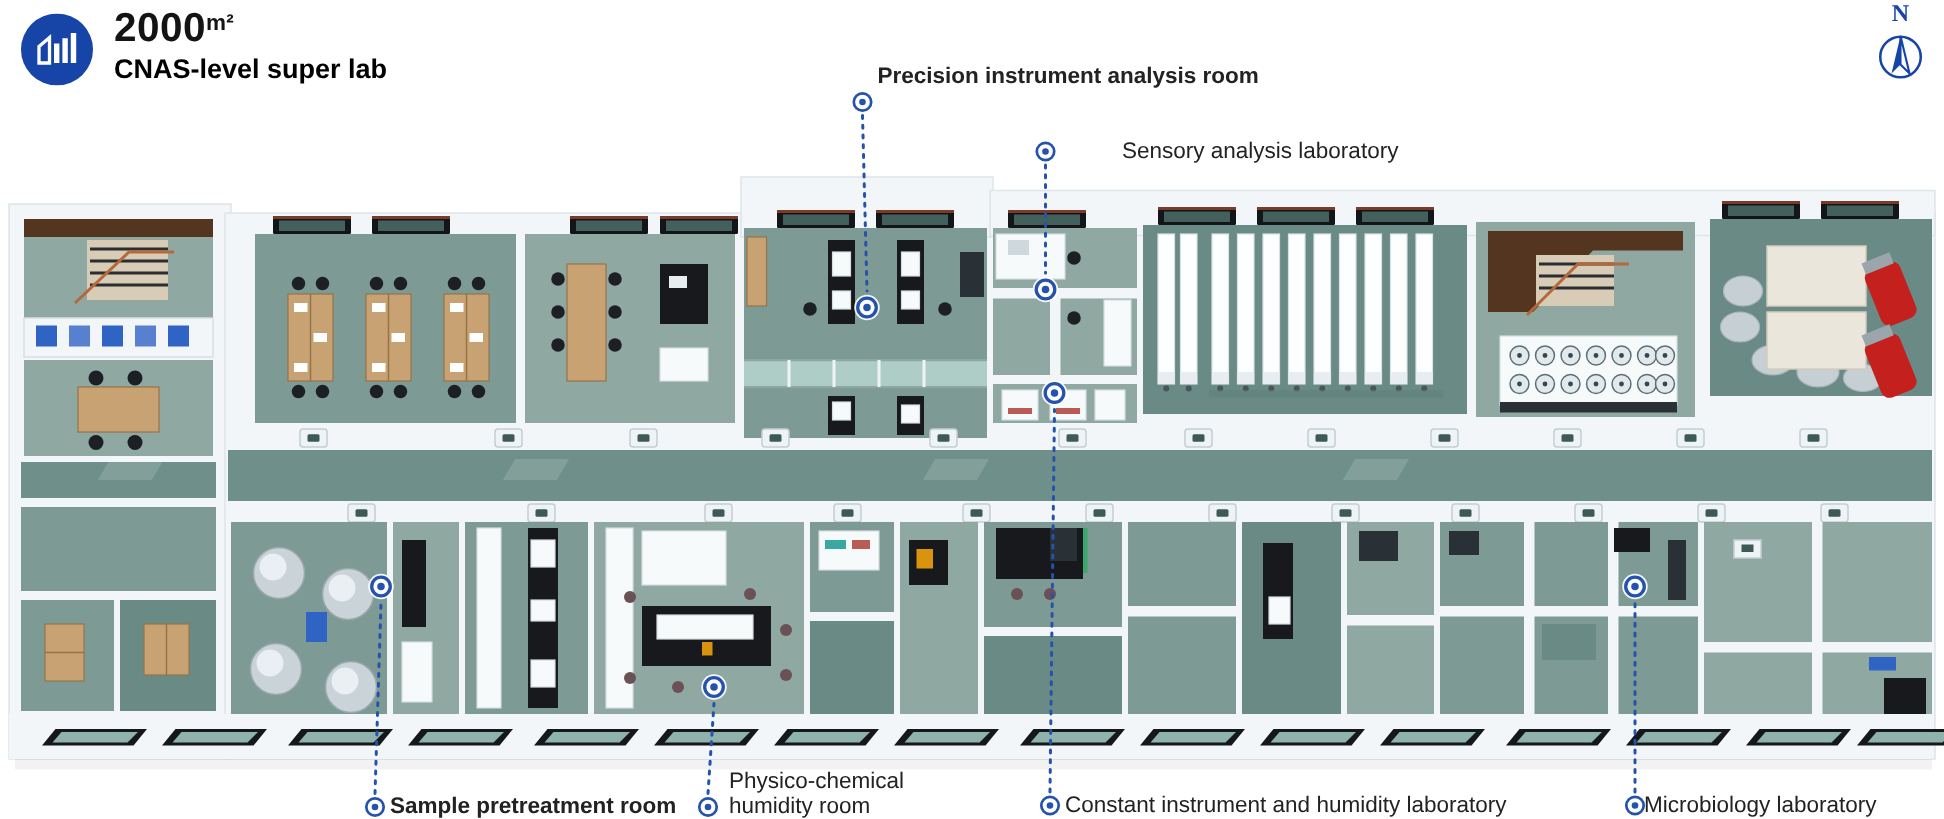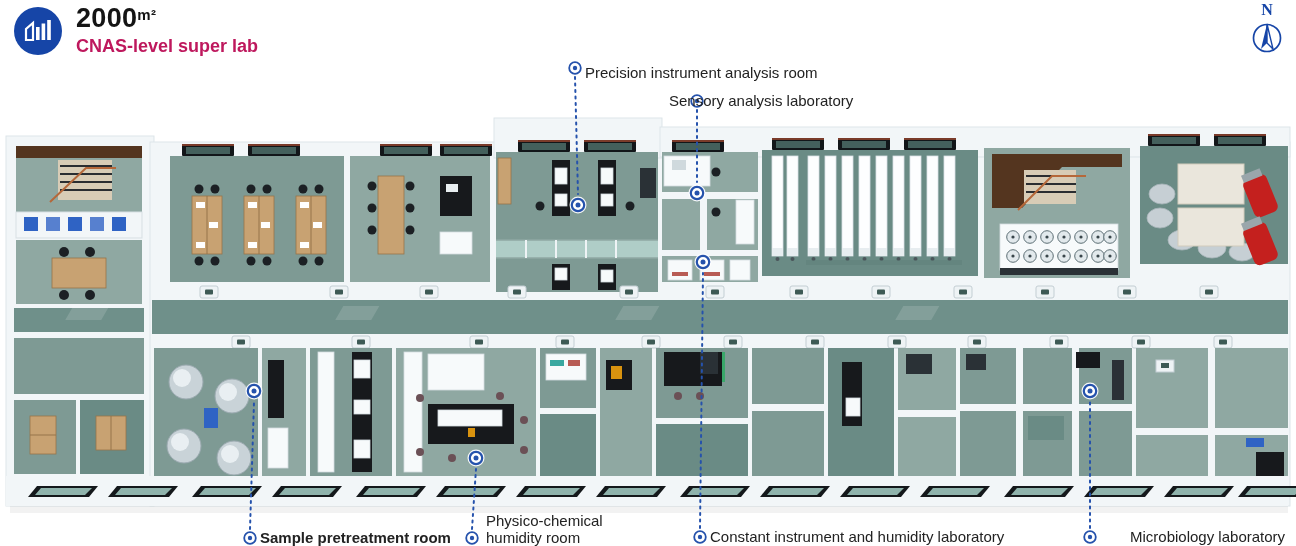--- a/index.html
+++ b/index.html
@@ -1,23 +1,23 @@
 <!DOCTYPE html>
 <html style="--accent: #1645A7; --floor: #7E9A94; --floorl: #8FA8A2; --floord: #6A8B85; --corridor: #6F908A; --bench: #17191C; --wood: #C8A272; --woodd: #54351F; --red: #C4201E; --tank: #C9D3D8; --glass: #B7D6D0;"><head>
 <meta charset="utf-8">
 <style>
   html,body{margin:0;padding:0;background:#fff}
   .stage{position:relative;width:1296px;height:546px;background:#fff;overflow:hidden;
          font-family:"Liberation Sans",sans-serif;}
   
-  .hdr{position:absolute;left:14px;top:5px;display:flex;gap:14px;align-items:center;z-index:30}
+  .hdr{position:absolute;left:14px;top:5px;display:flex;gap:14px;align-items:flex-end;z-index:30}
   .logo{width:48px;height:48px;display:block}
   .t1{font-size:27px;font-weight:bold;color:#141414;line-height:1.0;letter-spacing:.3px}
   .t1 .unit{font-size:15px;font-weight:bold;vertical-align:7px}
-  .t2{font-size:18px;font-weight:bold;color:#be185d;margin-top:4px}
+  .t2{font-size:18px;font-weight:bold;color:#000000;margin-top:4px}
   
   .compass{position:absolute;right:6px;top:2px;width:46px;text-align:center;color:var(--accent);z-index:30}
   .compass .n{font-family:"Liberation Serif",serif;font-weight:bold;font-size:16px;line-height:15px}
   
   .callout-label{position:absolute;font-size:15px;color:#222;white-space:nowrap;line-height:17px;z-index:25}
   .overlay{position:absolute;left:0;top:0;z-index:20;pointer-events:none}
   .plan{position:absolute;left:0;top:0;z-index:10}
   
   .slab{fill:#f2f6f8;stroke:#dde5e9;stroke-width:1}
   .wall{fill:#f2f6f8}
@@ -437,34 +437,34 @@
       <circle cx="700" cy="537" r="2.2" fill="#2552AC"></circle>
       <line x1="1090" y1="528" x2="1090" y2="402" stroke="#2552AC" stroke-width="2" stroke-dasharray="2 4.5" stroke-linecap="round"></line>
       <circle cx="1090" cy="391" r="8.5" fill="#fff" opacity="0.92"></circle>
       <circle cx="1090" cy="391" r="6.2" fill="#fff" stroke="#2552AC" stroke-width="2.2"></circle>
       <circle cx="1090" cy="391" r="2.5" fill="#2552AC"></circle>
       <circle cx="1090" cy="537" r="5.8" fill="#fff" stroke="#2552AC" stroke-width="1.8"></circle>
       <circle cx="1090" cy="537" r="2.2" fill="#2552AC"></circle>
     </svg>
 
   <div id="callout-labels">
-      <div class="callout-label" style="left: 585px; top: 64px;">
+      <div class="callout-label" style="left: 585px; top: 42px; font-weight: bold;">
         <div>Precision instrument analysis room</div>
       </div>
-      <div class="callout-label" style="left: 669px; top: 92px; text-align: right;">
+      <div class="callout-label" style="left: 748px; top: 92px; text-align: right;">
         <div>Sensory analysis laboratory</div>
       </div>
       <div class="callout-label" style="left: 260px; top: 529px; font-weight: bold;">
         <div>Sample pretreatment room</div>
       </div>
       <div class="callout-label" style="left: 486px; top: 512px;">
         <div>Physico-chemical</div>
         <div>humidity room</div>
       </div>
       <div class="callout-label" style="left: 710px; top: 528px;">
         <div>Constant instrument and humidity laboratory</div>
       </div>
-      <div class="callout-label" style="left: 1130px; top: 528px;">
+      <div class="callout-label" style="left: 1096px; top: 528px;">
         <div>Microbiology laboratory</div>
       </div>
     </div>
 
 </div>
 
 </body></html>

